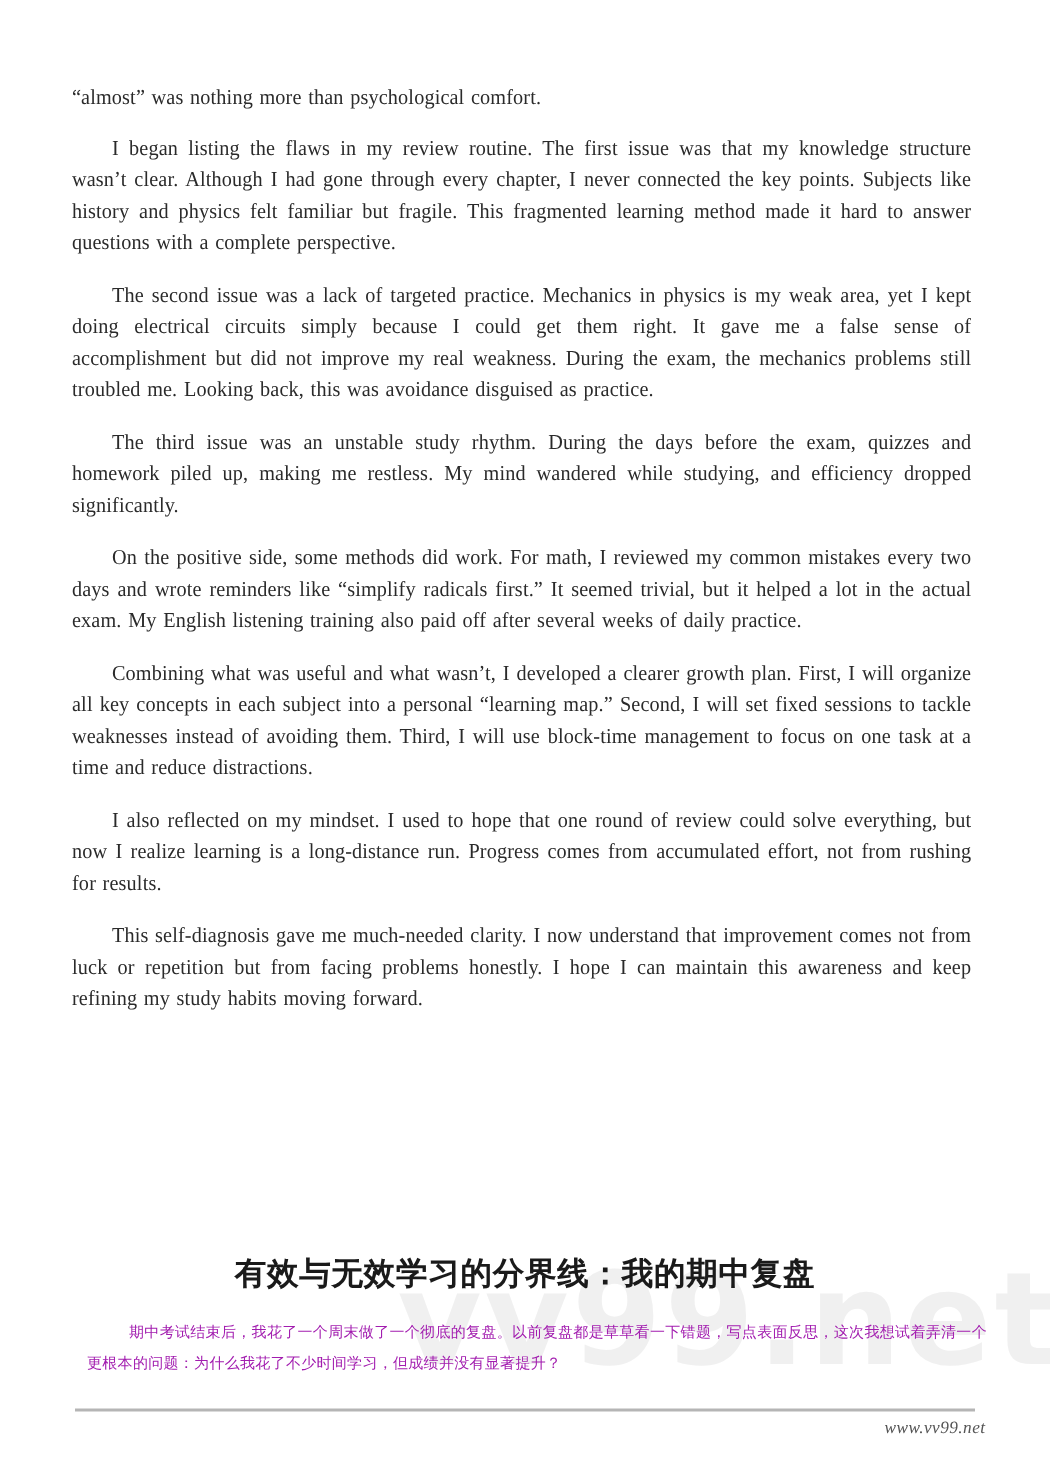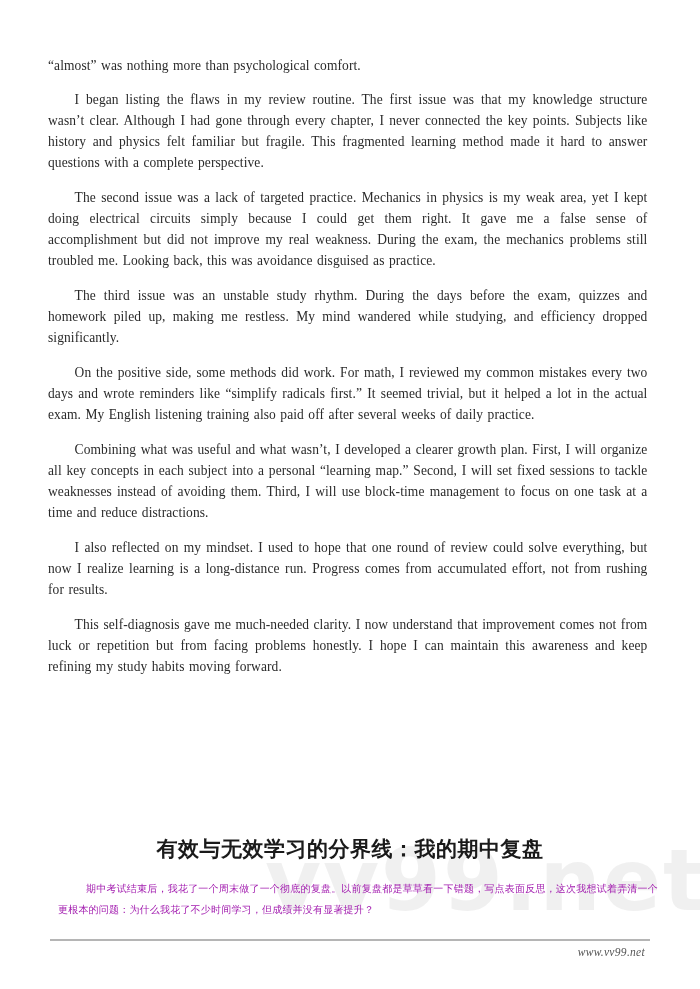--- a/index.html
+++ b/index.html
@@ -75,21 +75,21 @@
     .footer-rule {
       position: absolute;
       left: 50px;
       top: 939px;
       width: 600px;
       height: 2px;
       background: #b5b5b5;
     }
     .footer-url {
       position: absolute;
-      right: 55px;
+      right: 43px;
       top: 946px;
       font-family: "Liberation Serif", "DejaVu Serif", serif;
       font-style: italic;
       font-size: 11.5px;
       color: #555;
       letter-spacing: 0.3px;
     }
   </style>
 </head>
 <body>

